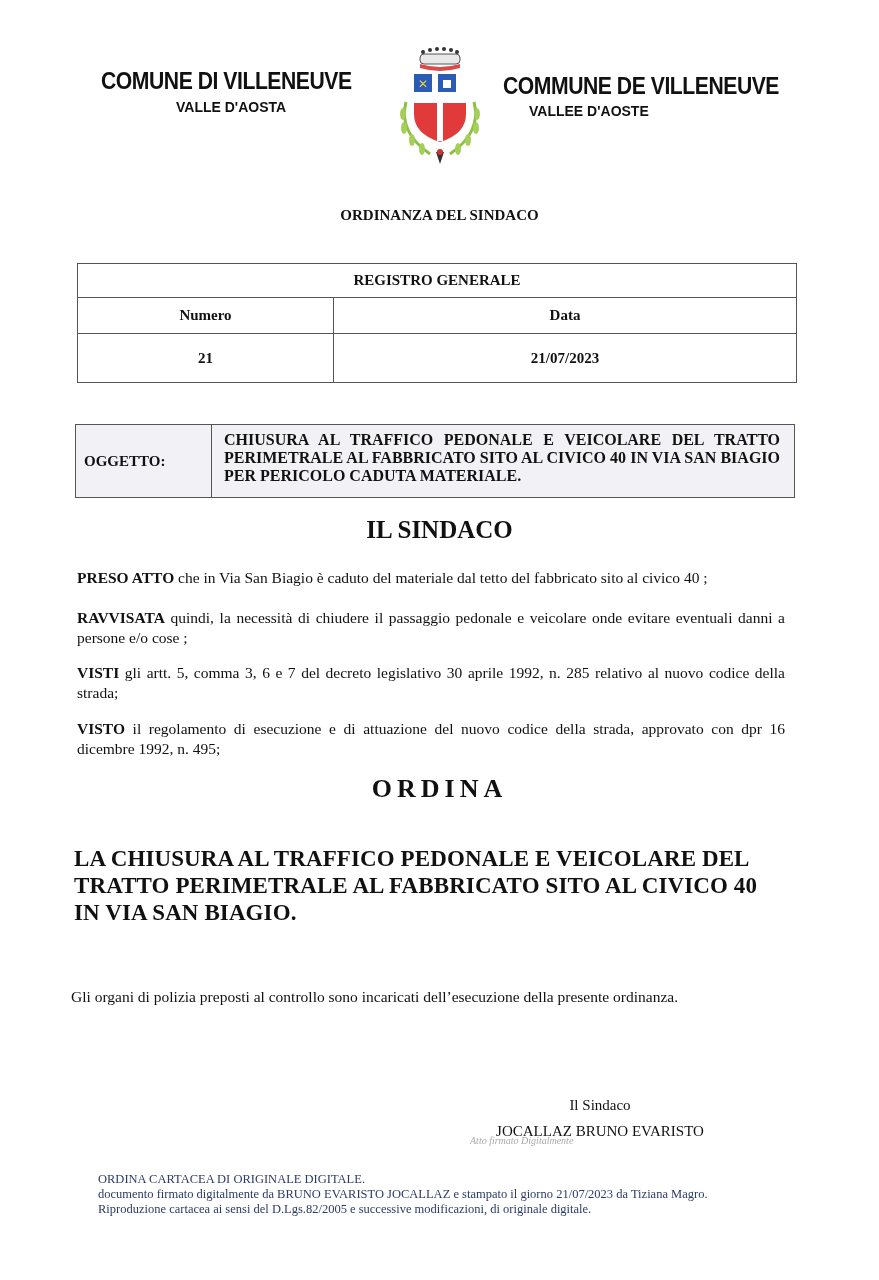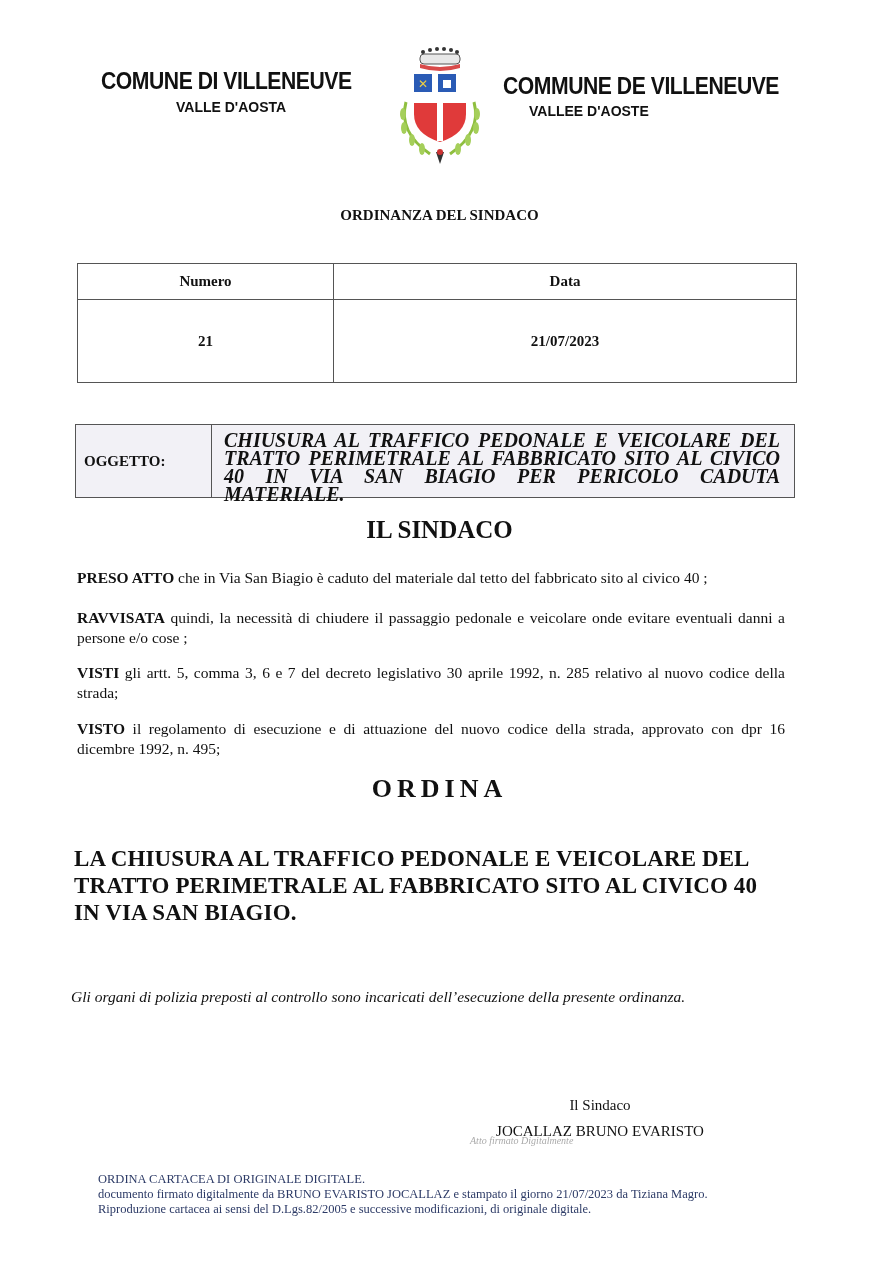--- a/index.html
+++ b/index.html
@@ -63,35 +63,38 @@
     <path d="M46 110 L50 122 L54 110 Z" fill="#333"></path>
     <circle cx="50" cy="110" r="3" fill="#c33"></circle>
   </svg>
 </div>
 
 <div class="abs bold" style="left:0; width:879px; text-align:center; top:207px; font-size:15px;">ORDINANZA DEL SINDACO</div>
 
 <div class="abs" style="left:77px; top:263px; width:720px; height:120px;">
   <table class="reg">
     <tbody>
+        <tr style="height:34px;">
+          <td colspan="2">REGISTRO GENERALE</td>
+        </tr>
     <tr style="height:36px;">
       <td style="width:253px;">Numero</td>
       <td>Data</td>
     </tr>
     <tr>
       <td>21</td>
       <td>21/07/2023</td>
     </tr>
   </tbody>
     </table>
 </div>
 
 <div class="abs" style="left:75px; top:424px; width:718px; height:72px; border:1.5px solid #555; background:#f2f1f6; display:flex;">
   <div style="width:136px; border-right:1.5px solid #555; display:flex; align-items:center; padding-left:8px; box-sizing:border-box; font-weight:bold; font-size:15px;">OGGETTO:</div>
-  <div style="flex:1; padding:6px 14px 0 12px; font-weight:bold; font-size:20px; line-height:18px; text-align:justify;font-style:italic;">CHIUSURA AL TRAFFICO PEDONALE E VEICOLARE DEL TRATTO PERIMETRALE AL FABBRICATO SITO AL CIVICO 40 IN VIA SAN BIAGIO PER PERICOLO CADUTA MATERIALE.</div>
+  <div style="flex:1; padding:6px 14px 0 12px; font-weight:bold; font-size:16px; line-height:18px; text-align:justify;">CHIUSURA AL TRAFFICO PEDONALE E VEICOLARE DEL TRATTO PERIMETRALE AL FABBRICATO SITO AL CIVICO 40 IN VIA SAN BIAGIO PER PERICOLO CADUTA MATERIALE.</div>
 </div>
 
 <div class="abs bold" style="left:0; width:879px; text-align:center; top:516px; font-size:25px;">IL SINDACO</div>
 
 <div class="abs para" style="top:568px;">
   <span class="bold">PRESO ATTO</span><span> che in Via San Biagio è caduto del materiale dal tetto del fabbricato sito al civico 40 ;</span>
 </div>
 <div class="abs para" style="top:608px;">
   <span class="bold">RAVVISATA</span><span> quindi, la necessità di chiudere il passaggio pedonale e veicolare onde evitare eventuali danni a persone e/o cose ;</span>
 </div>
@@ -99,21 +102,21 @@
   <span class="bold">VISTI</span><span> gli artt. 5, comma 3, 6 e 7 del decreto legislativo 30 aprile 1992, n. 285 relativo al nuovo codice della strada;</span>
 </div>
 <div class="abs para" style="top:719px;">
   <span class="bold">VISTO</span><span> il regolamento di esecuzione e di attuazione del nuovo codice della strada, approvato con dpr 16 dicembre 1992, n. 495;</span>
 </div>
 
 <div class="abs bold" style="left:0; width:879px; text-align:center; top:774px; font-size:26px; letter-spacing:5px;">ORDINA</div>
 
 <div class="abs ordina-text" style="top:845px;">LA CHIUSURA AL TRAFFICO PEDONALE E VEICOLARE DEL TRATTO PERIMETRALE AL FABBRICATO SITO AL CIVICO 40 IN VIA SAN BIAGIO.</div>
 
-<div class="abs" style="left:71px; top:988px; font-size:15.5px; white-space:nowrap;font-style:italic;">Gli organi di polizia preposti al controllo sono incaricati dell’esecuzione della presente ordinanza.</div>
+<div class="abs" style="left:71px; top:988px; font-size:15.5px; white-space:nowrap;">Gli organi di polizia preposti al controllo sono incaricati dell’esecuzione della presente ordinanza.</div>
 
 <div class="abs" style="left:470px; top:1097px; width:260px; text-align:center; font-size:15px;">Il Sindaco</div>
 <div class="abs" style="left:470px; top:1115px; width:260px; text-align:center; font-size:15px;margin-top:8px;">JOCALLAZ BRUNO EVARISTO</div>
 <div class="abs" style="left:470px; top:1135px; width:260px; text-align:left; font-size:10px; font-style:italic; color:#aaa;">Atto firmato Digitalmente</div>
 
 <div class="abs" style="left:98px; top:1172px; font-size:12.5px; color:#2c3a66; line-height:15px; white-space:nowrap;">
   <div>ORDINA CARTACEA DI ORIGINALE DIGITALE.</div>
   <div>documento firmato digitalmente da BRUNO EVARISTO JOCALLAZ e stampato il giorno 21/07/2023 da Tiziana Magro.</div>
   <div>Riproduzione cartacea ai sensi del D.Lgs.82/2005 e successive modificazioni, di originale digitale.</div>
 </div>

